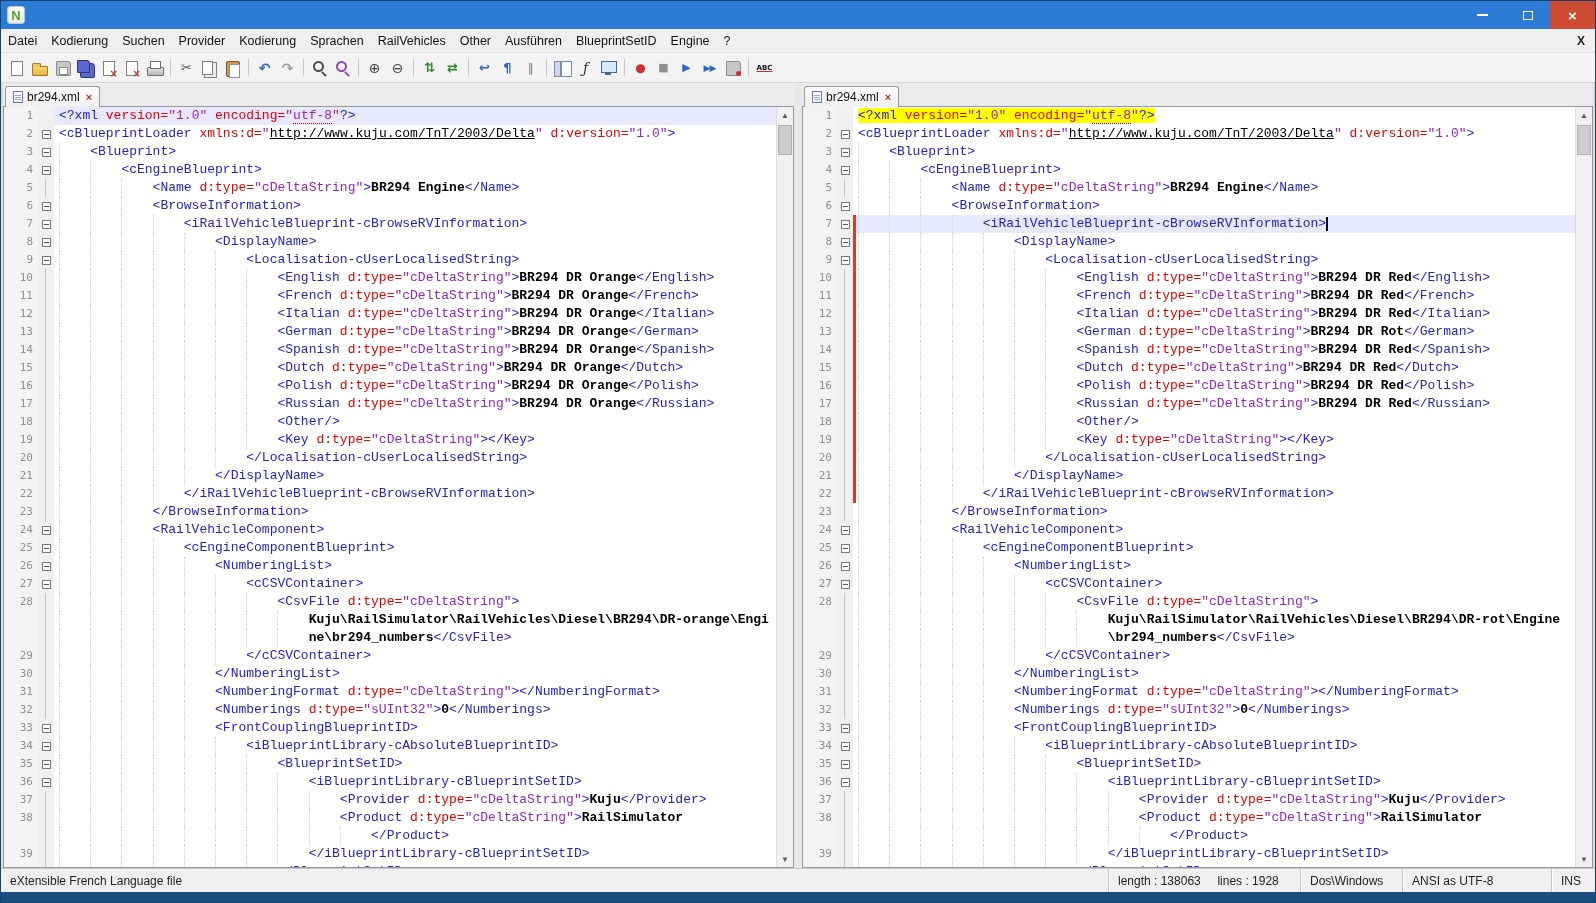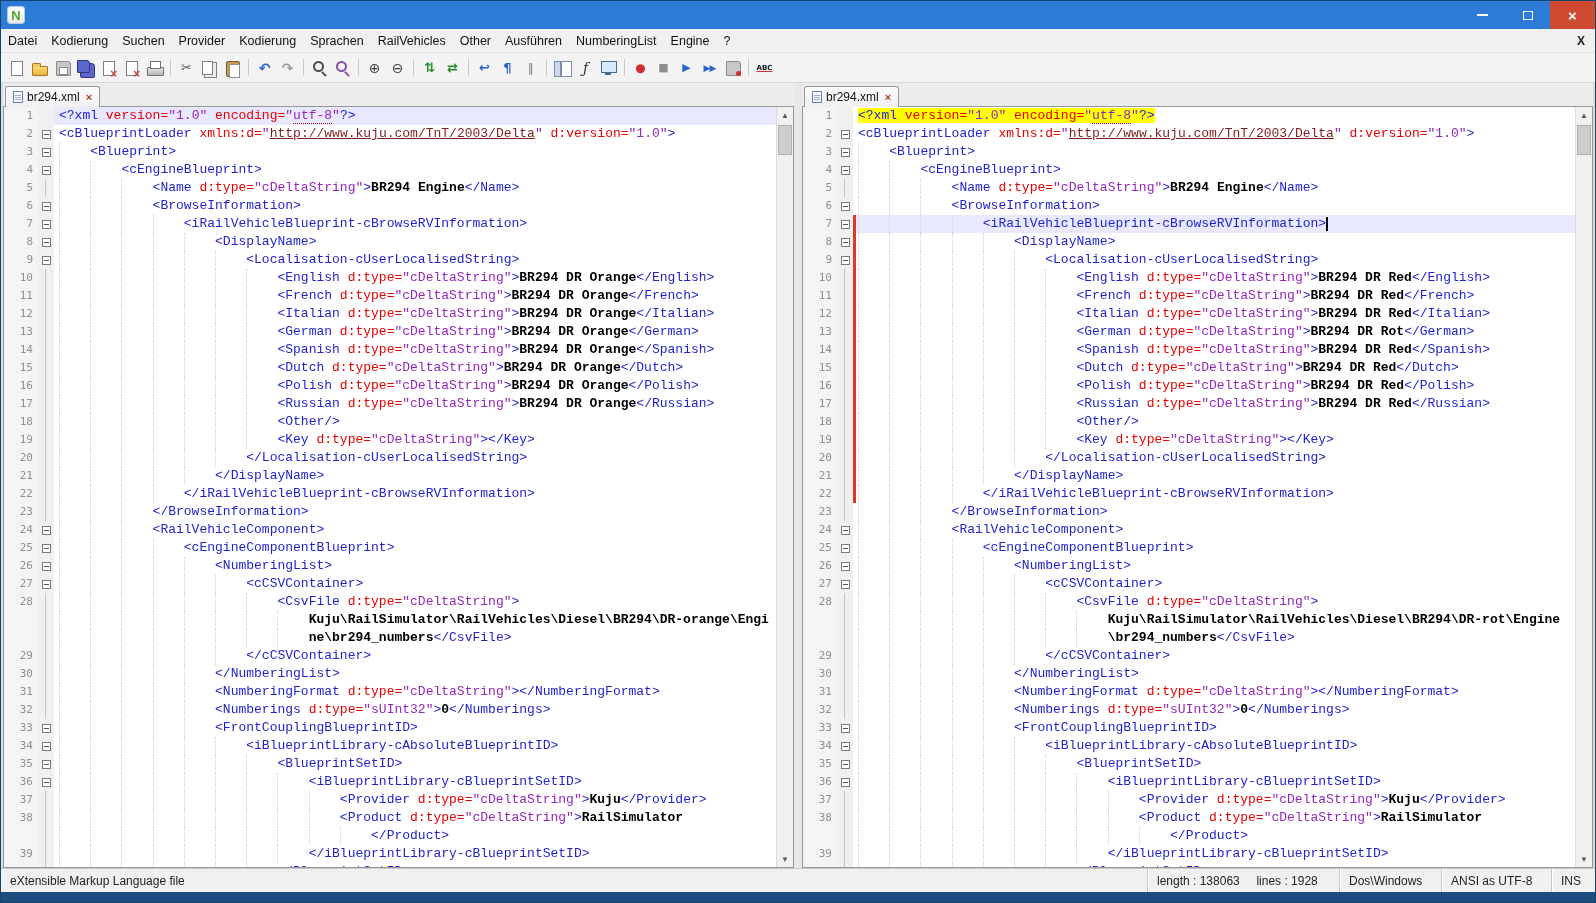--- a/index.html
+++ b/index.html
@@ -99,36 +99,36 @@
   .fbox{width:9px;height:9px;background:#fff;border:1px solid #7a7a7a;position:relative;z-index:1;}
   .fbox::after{content:"";position:absolute;left:1px;right:1px;top:3px;height:1px;background:#555;}
   .fline{position:absolute;left:7px;top:0;bottom:0;width:1px;background:#c4c4c4;}
   .code{flex:1;white-space:pre;padding-left:5px;position:relative;min-width:0;}
   .row.cur .code{background:#e8e8ff;}
   .ig{position:absolute;top:0;bottom:0;border-left:1px dotted #d2d2d2;}
   .mark{background:#ffff00;}
   .caret{display:inline-block;width:1.5px;height:14px;background:#000;vertical-align:middle;}
   .chgbar{position:absolute;left:50px;top:0;bottom:0;width:3px;background:#dd3a20;}
   .tg{color:#2323cd;} .at{color:#e60000;} .vl{color:#9426bd;} .pl{color:#000;}
-  .url{color:#7f1d1d;text-decoration:underline;}
+  .url{color:#000000;text-decoration:underline;}
   .tx{color:#000;font-weight:bold;}
   .sp{border-bottom:1px dotted #a00;}
 
   .vsb{width:17px;flex:none;background:#f1f1f1;border-left:1px solid #dcdcdc;display:flex;flex-direction:column;}
   .sb-arrow{height:16px;display:flex;align-items:center;justify-content:center;font-size:8px;color:#5a5a5a;cursor:pointer;}
   .sb-track{flex:1;position:relative;}
   .sb-thumb{position:absolute;left:1px;right:1px;top:2px;height:30px;background:#cdcdcd;border:1px solid #b0b0b0;cursor:pointer;}
 
   
   .statusbar{height:24px;background:#f0f0f0;display:flex;align-items:stretch;font-size:12px;color:#222;
              border-top:1px solid #c8c8c8;flex:none;}
   .sb-cell{display:flex;align-items:center;padding:0 9px;white-space:pre;border-left:1px solid #c6c6c6;
            box-shadow:inset 1px 0 0 #fff;overflow:hidden;}
   .sb-cell.doctype{flex:1;border-left:none;box-shadow:none;}
-  .w1{width:192px;} .w2{width:268px;} .w3{width:102px;} .w4{width:110px;} .w5{width:44px;}
+  .w1{width:192px;} .w2{width:268px;} .w3{width:102px;} .w4{width:110px;} .w5{width:44px;margin-left:39px;}
   .win-bottom{height:10px;background:#1b4e7f;flex:none;}
 </style>
 </head>
 <body>
 
 <div class="window">
 
   <div class="titlebar">
     <span class="app-icon">N</span>
     <div class="win-controls">
@@ -148,21 +148,21 @@
     <div id="menu-items" style="display:flex;">
         <span class="mi">Datei</span>
         <span class="mi">Kodierung</span>
         <span class="mi">Suchen</span>
         <span class="mi">Provider</span>
         <span class="mi">Kodierung</span>
         <span class="mi">Sprachen</span>
         <span class="mi">RailVehicles</span>
         <span class="mi">Other</span>
         <span class="mi">Ausführen</span>
-        <span class="mi">NumberingList</span>
+        <span class="mi">BlueprintSetID</span>
         <span class="mi">Engine</span>
         <span class="mi">?</span>
       </div>
     <span class="menu-close">X</span>
   </div>
 
   <div class="toolbar" id="toolbar">
       <span class="tbi k-page"></span>
       <span class="tbi k-folder"></span>
       <span class="tbi k-floppyg"></span>
@@ -860,21 +860,21 @@
               <div class="sb-thumb"></div>
             </div>
           <div class="sb-arrow">▼</div>
         </div>
       </div>
     </div>
 
   </div>
 
   <div class="statusbar">
-    <div class="sb-cell doctype">eXtensible Markup Language file</div>
+    <div class="sb-cell doctype">eXtensible French Language file</div>
     <div class="sb-cell w1">length : 138063     lines : 1928</div>
     <div class="sb-cell w3">Dos\Windows</div>
     <div class="sb-cell w4">ANSI as UTF-8</div>
     <div class="sb-cell w5">INS</div>
   </div>
 
   <div class="win-bottom"></div>
 </div>
 
 </body></html>

